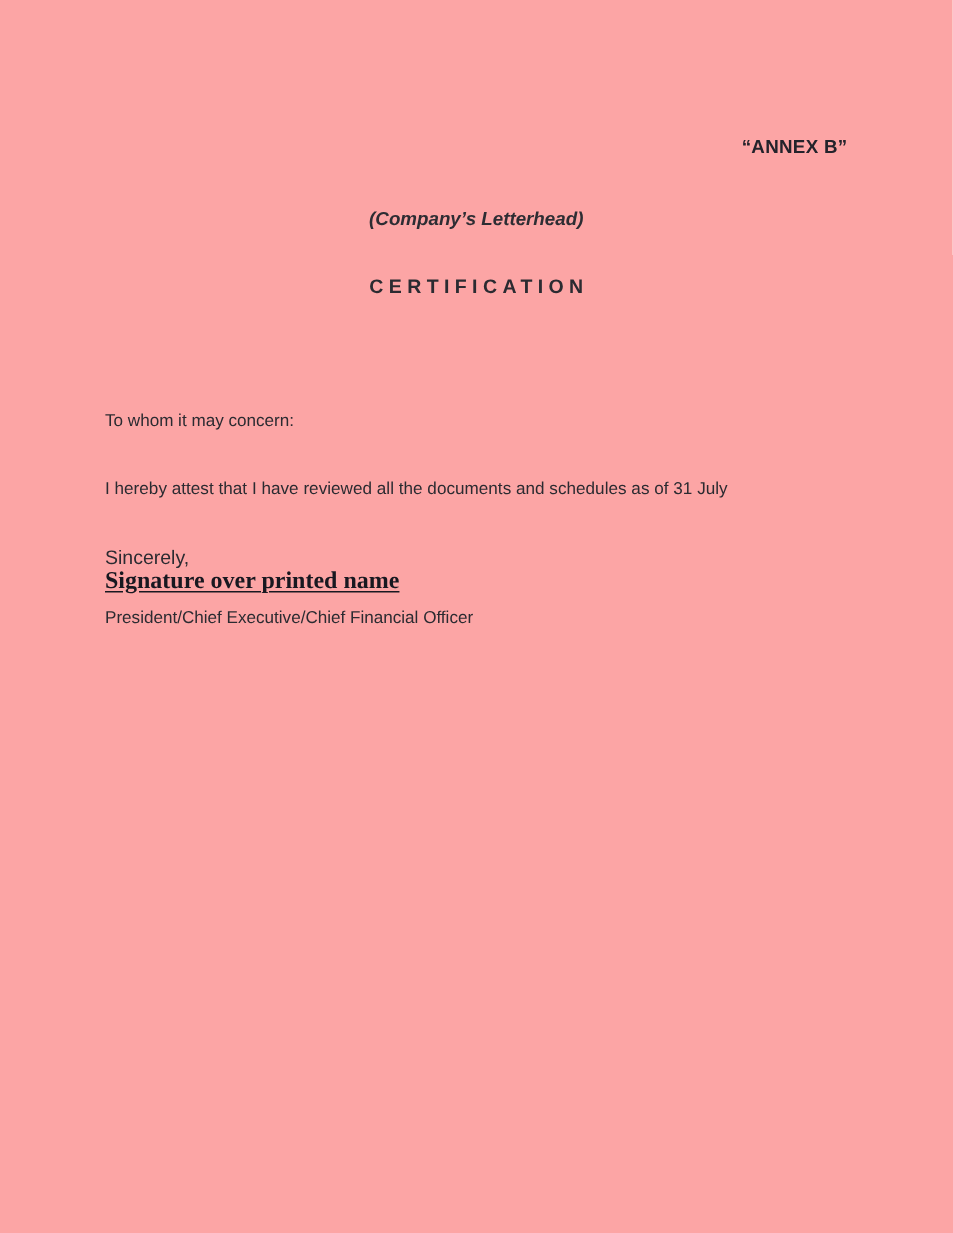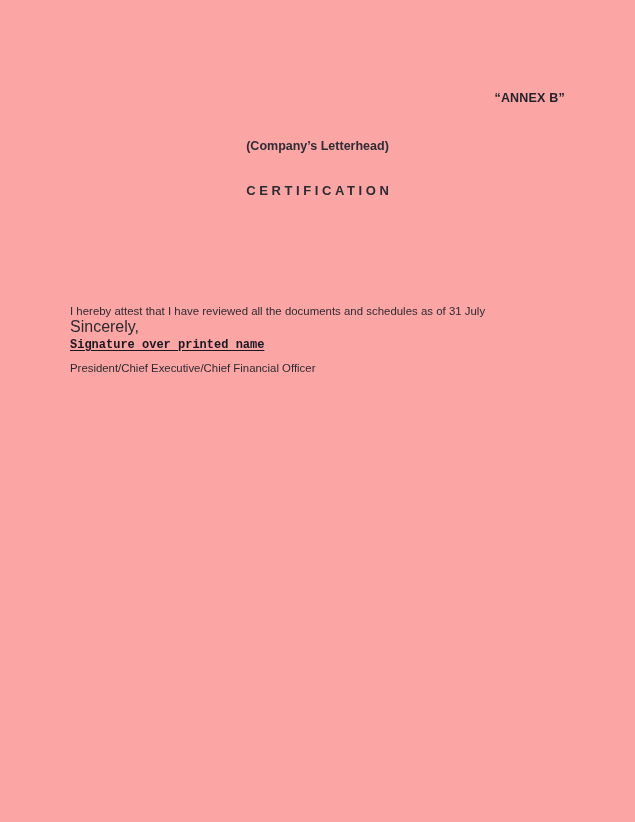--- a/index.html
+++ b/index.html
@@ -43,20 +43,21 @@
 
   
   .letterhead {
     position: absolute;
     left: 0px;
     top: 139px;
     width: 635px;
     text-align: center;
     font-family: "Liberation Sans", sans-serif;
     font-size: 12.5px;
+    font-style: italic;
     font-weight: bold;
     color: #2d2d33;
     white-space: pre;
   }
 
   
   .doc-title {
     position: absolute;
     left: 0px;
     top: 183px;
@@ -104,29 +105,30 @@
     display: inline-block;
   }
   .blank-year {
     width: 26px;
   }
   .blank-circular {
     width: 40px;
   }
 
   .closing {
-    font-size: 16px;
+    margin-top: 30px;
+    font-size: 13px;
     line-height: 15px;
     color: #2b2b31;
     white-space: pre;
   }
 
   .signature-name {
-    font-family: Liberation Mono, monospace;
-    font-size: 12px;
+    font-family: Liberation Serif, serif;
+    font-size: 16px;
     font-weight: bold;
     line-height: 16px;
     color: #181820;
     text-decoration: underline;
     text-underline-offset: 2px;
     display: inline-block;
     white-space: pre;
   }
 
   .signature-title {
@@ -143,20 +145,21 @@
 <div class="page">
 
   <div class="annex-label">“ANNEX B”</div>
 
   <div class="letterhead">(Company’s Letterhead)</div>
 
   <div class="doc-title">CERTIFICATION</div>
 
   <div class="body-block">
 
+    <div class="salutation">To whom it may concern:</div>
 
     <div class="attest-para">
       <span class="ln ln-1">I hereby attest that I have reviewed all the documents and schedules as of 31 July</span>
     </div>
 
     <div class="closing">Sincerely,</div>
 
     <div>
       <div class="signature-name">Signature over printed name</div>
       <div class="signature-title">President/Chief Executive/Chief Financial Officer</div>

